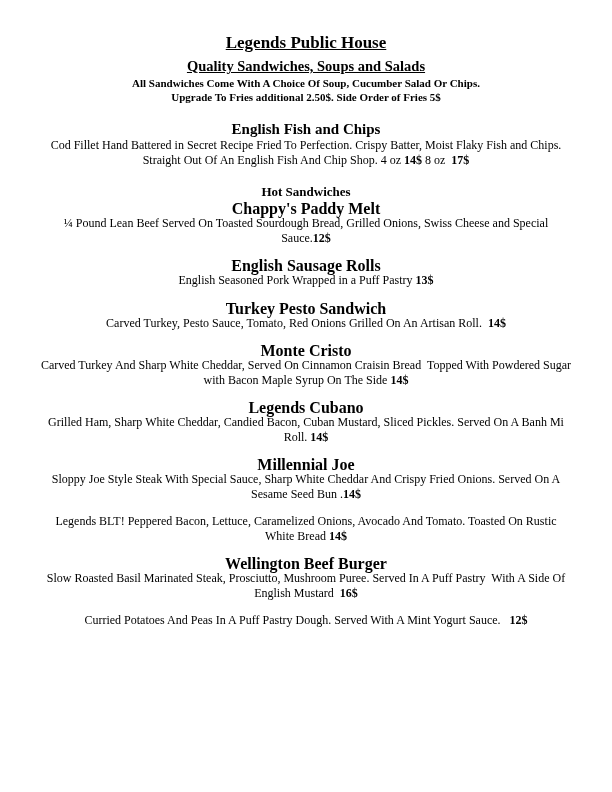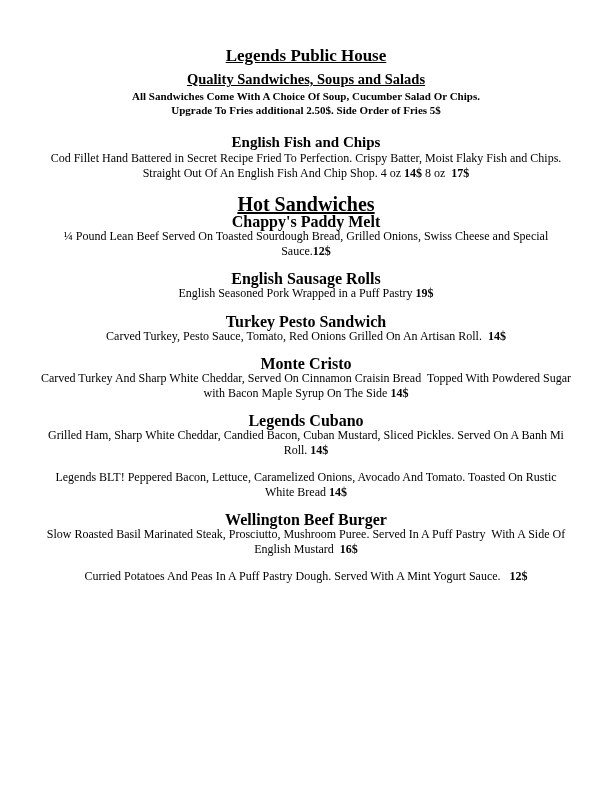--- a/index.html
+++ b/index.html
@@ -11,21 +11,21 @@
     width: 612px;
     height: 792px;
     overflow: hidden;
     font-family: "Liberation Serif", "DejaVu Serif", serif;
     color: #000000;
   }
   .page {
     width: 612px;
     height: 792px;
     box-sizing: border-box;
-    padding-top: 45px;
+    padding-top: 32px;
   }
   .content {
     width: 532px;
     margin: 0 auto;
     text-align: center;
   }
   .title {
     font-size: 17px;
     font-weight: bold;
     text-decoration: underline;
@@ -39,23 +39,22 @@
     line-height: 18px;
     margin: 0 0 2px 0;
   }
   .note {
     font-size: 11px;
     font-weight: bold;
     line-height: 13.5px;
   }
   .feature-gap { height: 16px; }
   .section-heading {
-    font-size: 20px;
+    font-size: 13px;
     font-weight: bold;
-    text-decoration: underline;
     line-height: 19px;
     margin: 15px 0 0 0;
   }
   .menu-item {
     margin: 0 0 13px 0;
   }
   .item-name {
     font-size: 16px;
     font-weight: bold;
     line-height: 15px;
@@ -97,39 +96,43 @@
   <div class="menu-section">
     <div class="section-heading">Hot Sandwiches</div>
     <div>
   <div class="menu-item">
     <div class="item-name">Chappy's Paddy Melt</div>
     <div class="item-desc"><span class="plain">¼ Pound Lean Beef Served On Toasted Sourdough Bread, Grilled Onions, Swiss Cheese and Special Sauce.</span><span class="price">12$</span></div>
   </div>
 
   <div class="menu-item">
     <div class="item-name">English Sausage Rolls</div>
-    <div class="item-desc"><span class="plain">English Seasoned Pork Wrapped in a Puff Pastry </span><span class="price">19$</span></div>
+    <div class="item-desc"><span class="plain">English Seasoned Pork Wrapped in a Puff Pastry </span><span class="price">13$</span></div>
   </div>
 
   <div class="menu-item">
     <div class="item-name">Turkey Pesto Sandwich</div>
     <div class="item-desc"><span class="plain">Carved Turkey, Pesto Sauce, Tomato, Red Onions Grilled On An Artisan Roll.  </span><span class="price">14$</span></div>
   </div>
 
 
   <div class="menu-item">
     <div class="item-name">Monte Cristo</div>
     <div class="item-desc"><span class="plain">Carved Turkey And Sharp White Cheddar, Served On Cinnamon Craisin Bread  Topped With Powdered Sugar with Bacon Maple Syrup On The Side </span><span class="price">14$</span></div>
   </div>
 
   <div class="menu-item">
     <div class="item-name">Legends Cubano</div>
     <div class="item-desc"><span class="plain">Grilled Ham, Sharp White Cheddar, Candied Bacon, Cuban Mustard, Sliced Pickles. Served On A Banh Mi Roll. </span><span class="price">14$</span></div>
   </div>
 
+  <div class="menu-item">
+    <div class="item-name">Millennial Joe</div>
+    <div class="item-desc"><span class="plain">Sloppy Joe Style Steak With Special Sauce, Sharp White Cheddar And Crispy Fried Onions. Served On A Sesame Seed Bun .</span><span class="price">14$</span></div>
+  </div>
 
   <div class="menu-item">
     <div class="item-desc"><span class="plain">Legends BLT! Peppered Bacon, Lettuce, Caramelized Onions, Avocado And Tomato. Toasted On Rustic White Bread </span><span class="price">14$</span></div>
   </div>
 
   <div class="menu-item">
     <div class="item-name">Wellington Beef Burger</div>
     <div class="item-desc"><span class="plain">Slow Roasted Basil Marinated Steak, Prosciutto, Mushroom Puree. Served In A Puff Pastry  With A Side Of English Mustard  </span><span class="price">16$</span></div>
   </div>
 

